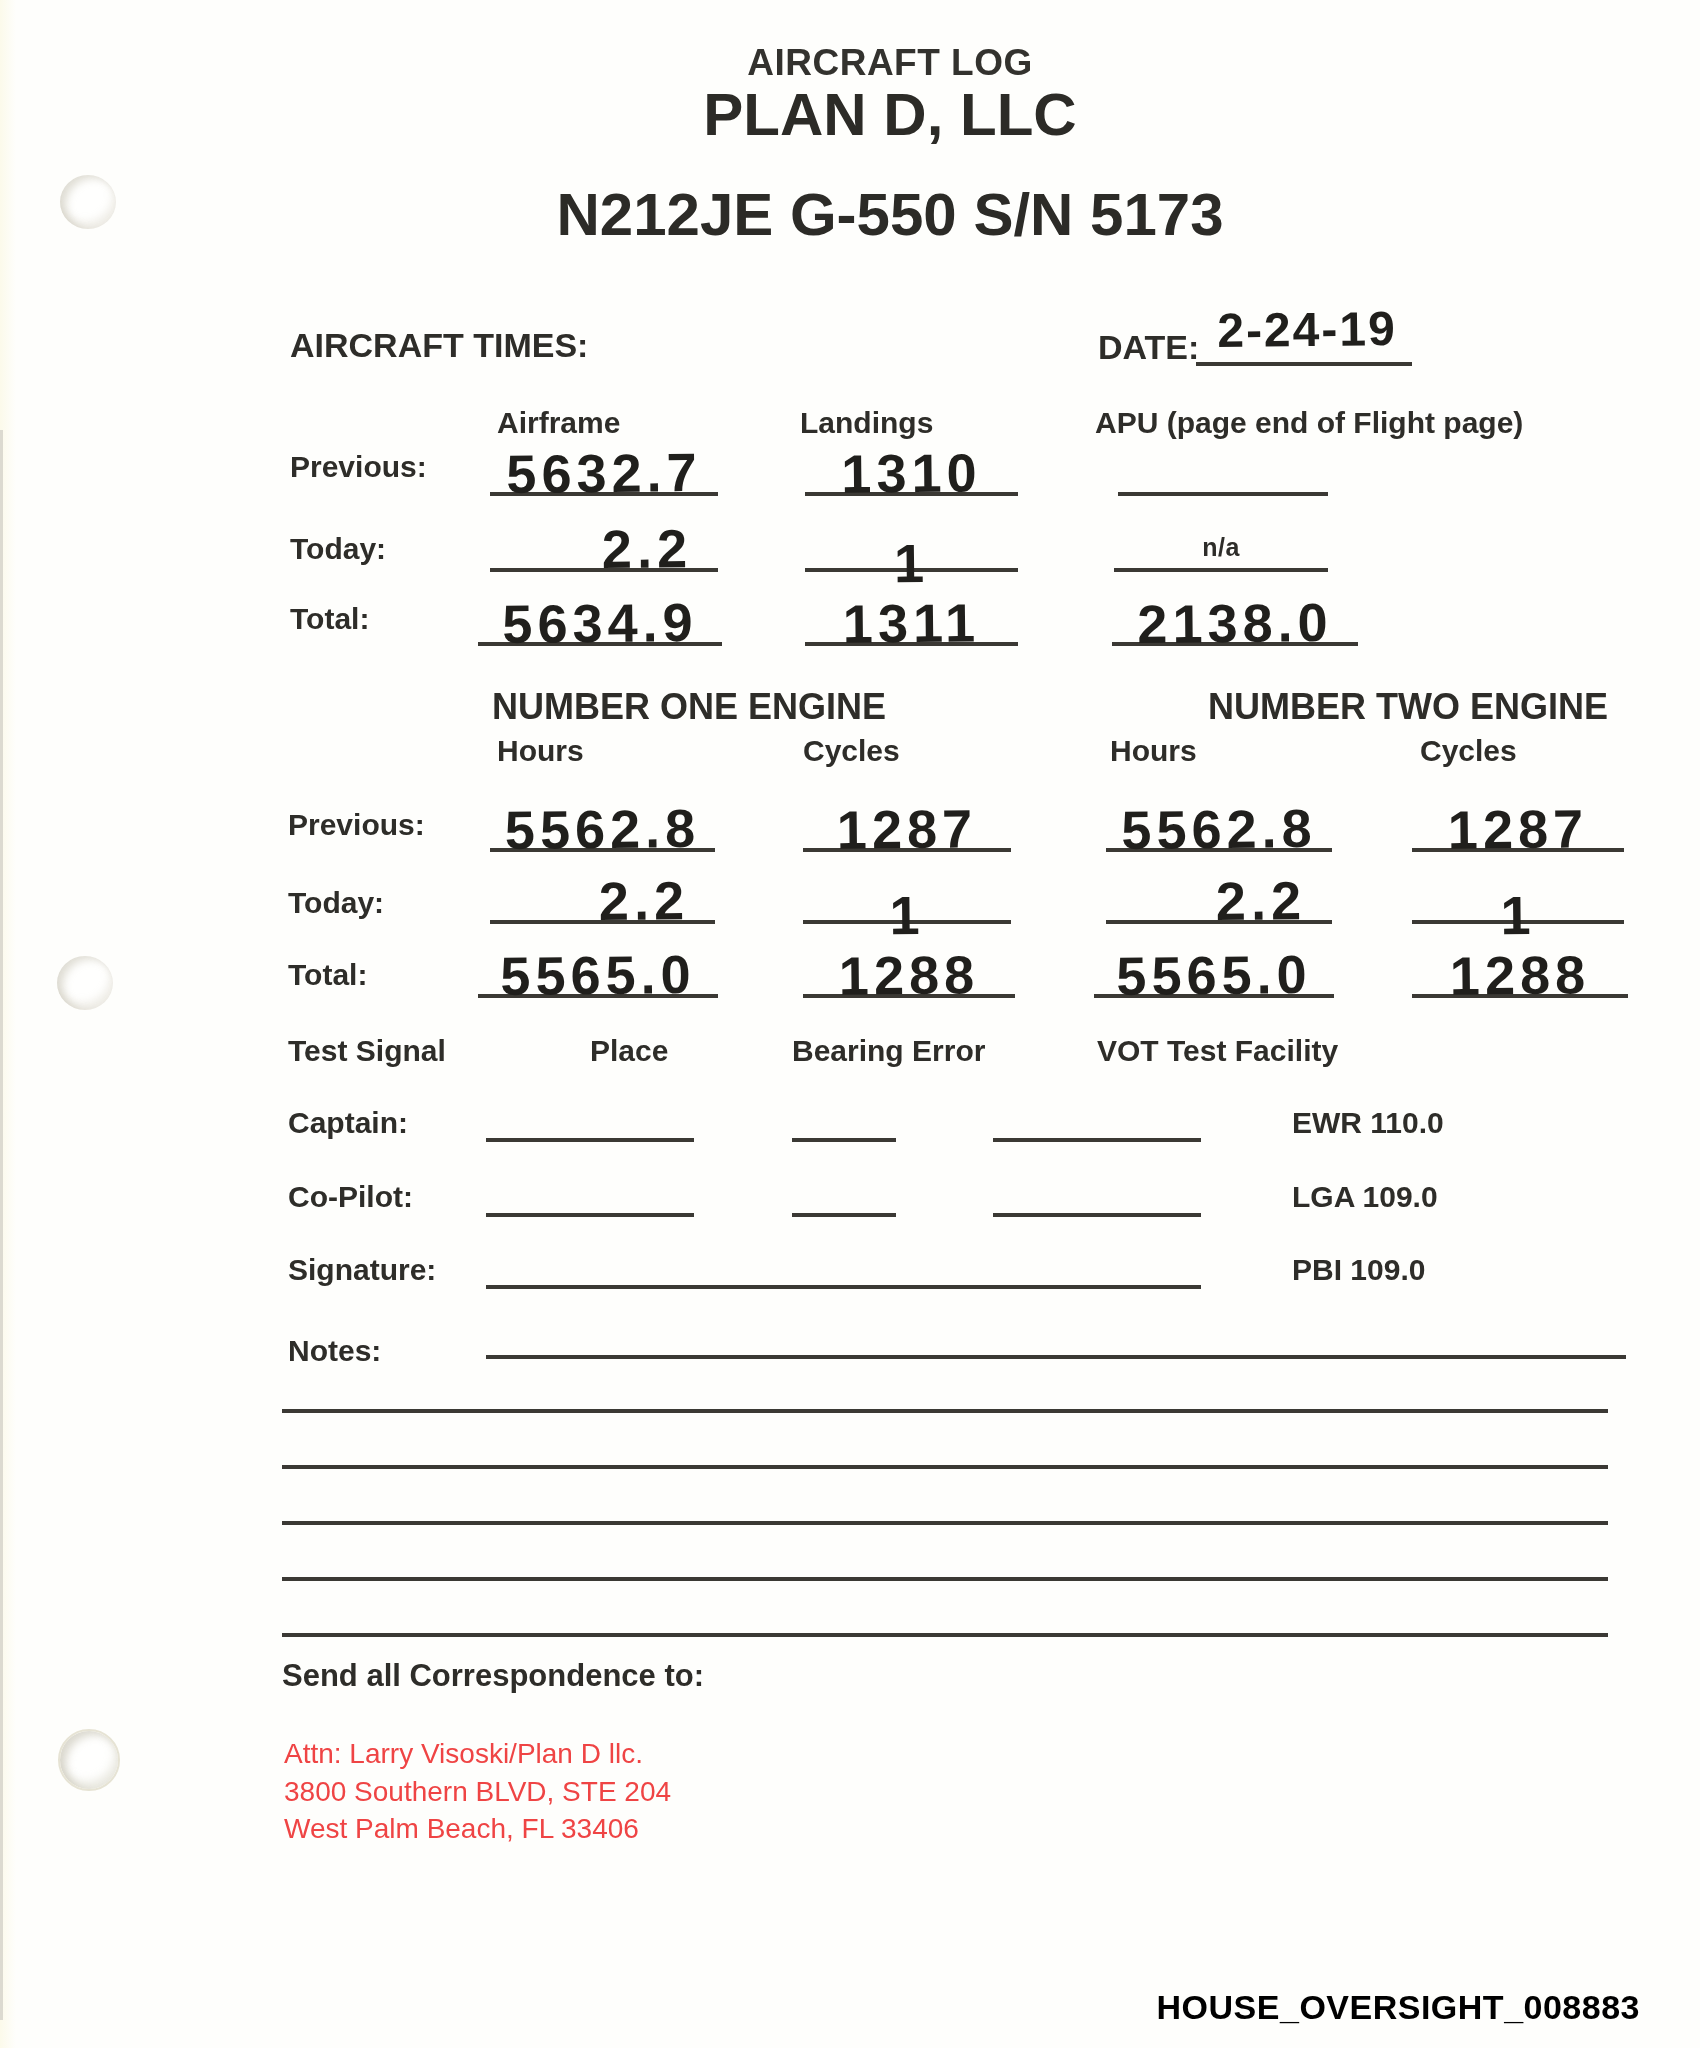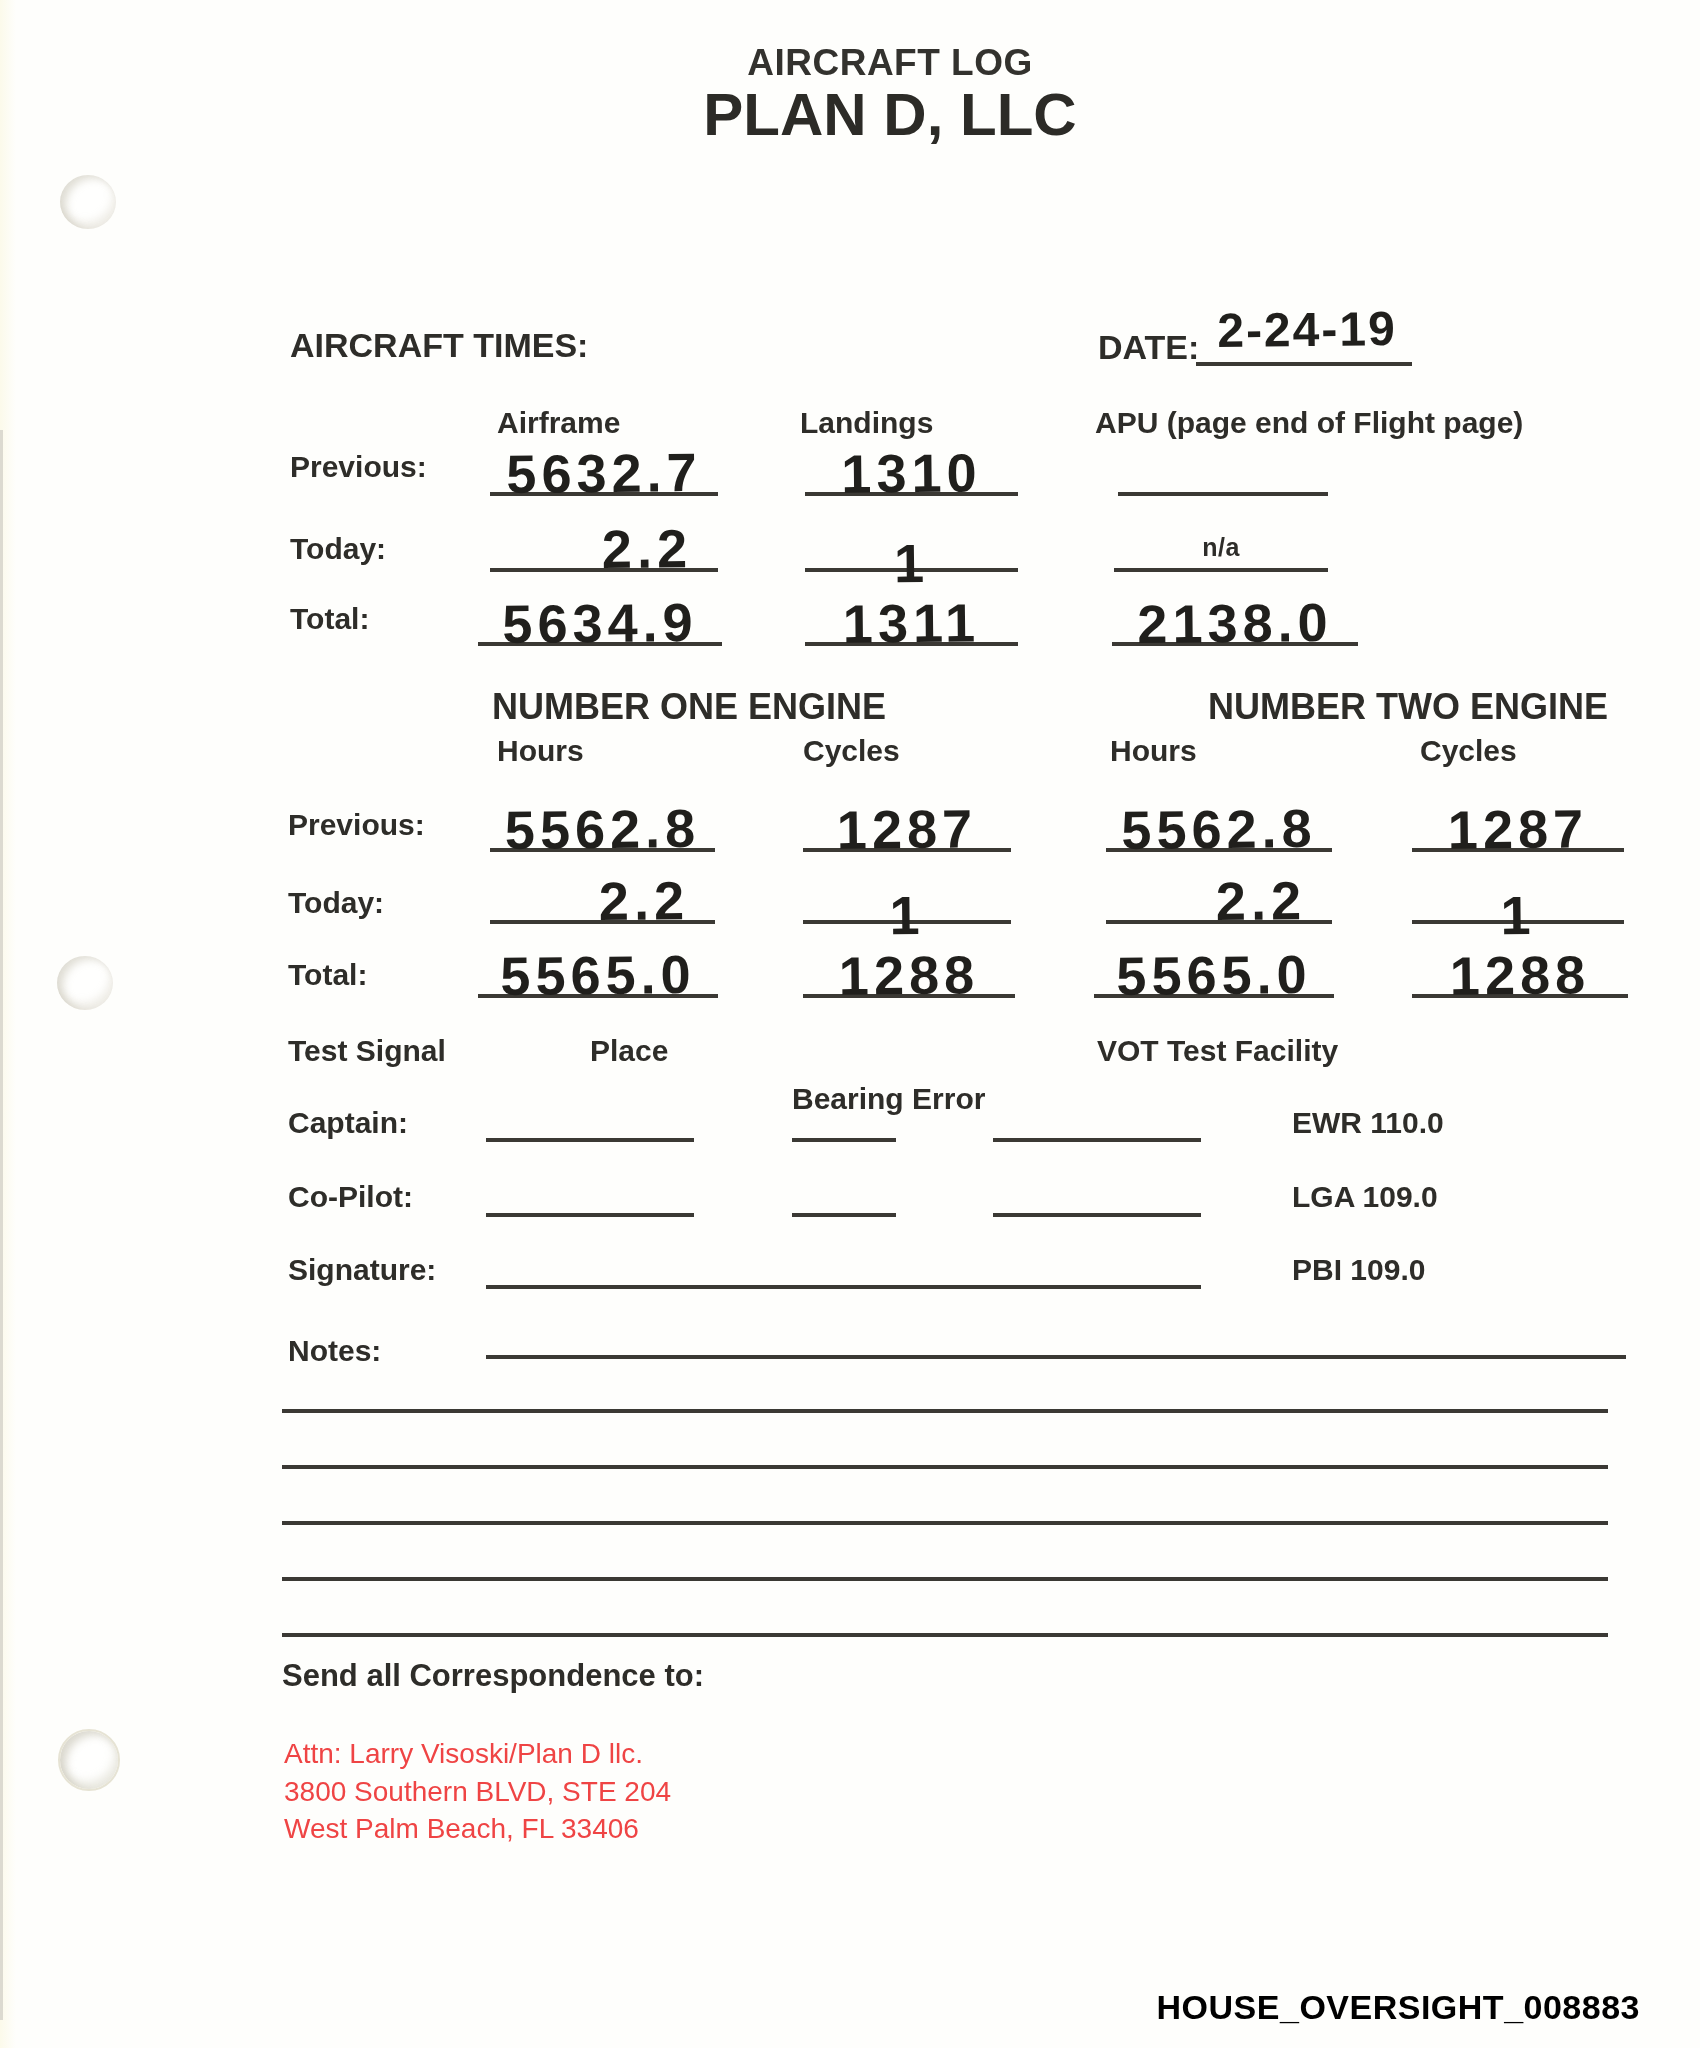--- a/index.html
+++ b/index.html
@@ -68,20 +68,21 @@
 
   <div class="edge-tint"></div>
   <div class="edge-line"></div>
 
   <div class="hole" style="left:60px; top:175px;"></div>
   <div class="hole" style="left:57px; top:956px;"></div>
   <div class="hole ringed" style="left:58px; top:1729px;"></div>
 
   <div class="ctr t-doc">AIRCRAFT LOG</div>
   <div class="ctr t-company">PLAN D, LLC</div>
+  <div class="ctr t-aircraft">N212JE G-550 S/N 5173</div>
 
   <div class="sec" style="left:290px; top:326px;">AIRCRAFT TIMES:</div>
   <div class="sec" style="left:1098px; top:328px;">DATE:</div>
   <div class="hw hw-date" style="position:absolute; left:1192px; top:302px; width:230px; text-align:center;">2-24-19</div>
   <div class="line" style="left:1196px; top:362px; width:216px;"></div>
 
   <div class="lbl" style="left:497px; top:406px;">Airframe</div>
   <div class="lbl" style="left:800px; top:406px;">Landings</div>
   <div class="lbl" style="left:1095px; top:406px;">APU (page end of Flight page)</div>
 
@@ -163,21 +164,21 @@
   </div>
   <div class="cell" style="left:1094px; top:938px; width:240px;">
     <div class="val hw">5565.0</div>
   </div>
   <div class="cell" style="left:1412px; top:938px; width:216px;">
     <div class="val hw">1288</div>
   </div>
 
   <div class="lbl" style="left:288px; top:1034px;">Test Signal</div>
   <div class="lbl" style="left:590px; top:1034px;">Place</div>
-  <div class="lbl" style="left:792px; top:1082px;">Bearing Error</div>
+  <div class="lbl" style="left:792px; top:1034px;">Bearing Error</div>
   <div class="lbl" style="left:1097px; top:1034px;">VOT Test Facility</div>
 
   <div class="lbl" style="left:288px; top:1106px;">Captain:</div>
   <div class="line" style="left:486px; top:1138px; width:208px;"></div>
   <div class="line" style="left:792px; top:1138px; width:104px;"></div>
   <div class="line" style="left:993px; top:1138px; width:208px;"></div>
   <div class="lbl" style="left:1292px; top:1106px;">EWR 110.0</div>
 
   <div class="lbl" style="left:288px; top:1180px;">Co-Pilot:</div>
   <div class="line" style="left:486px; top:1213px; width:208px;"></div>

